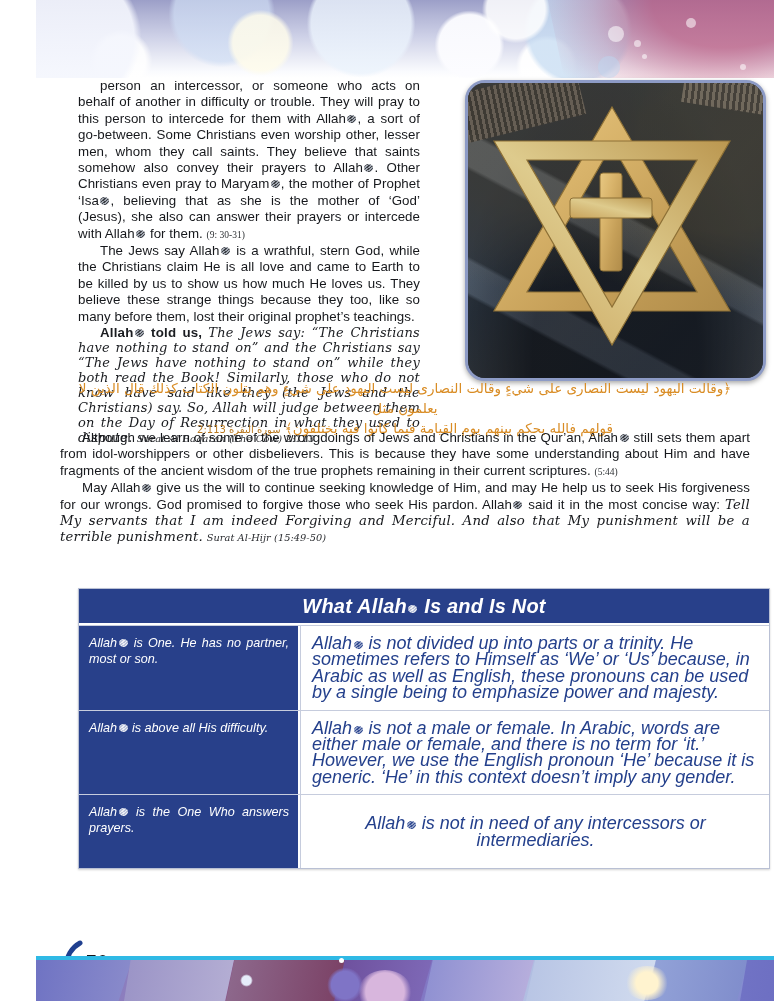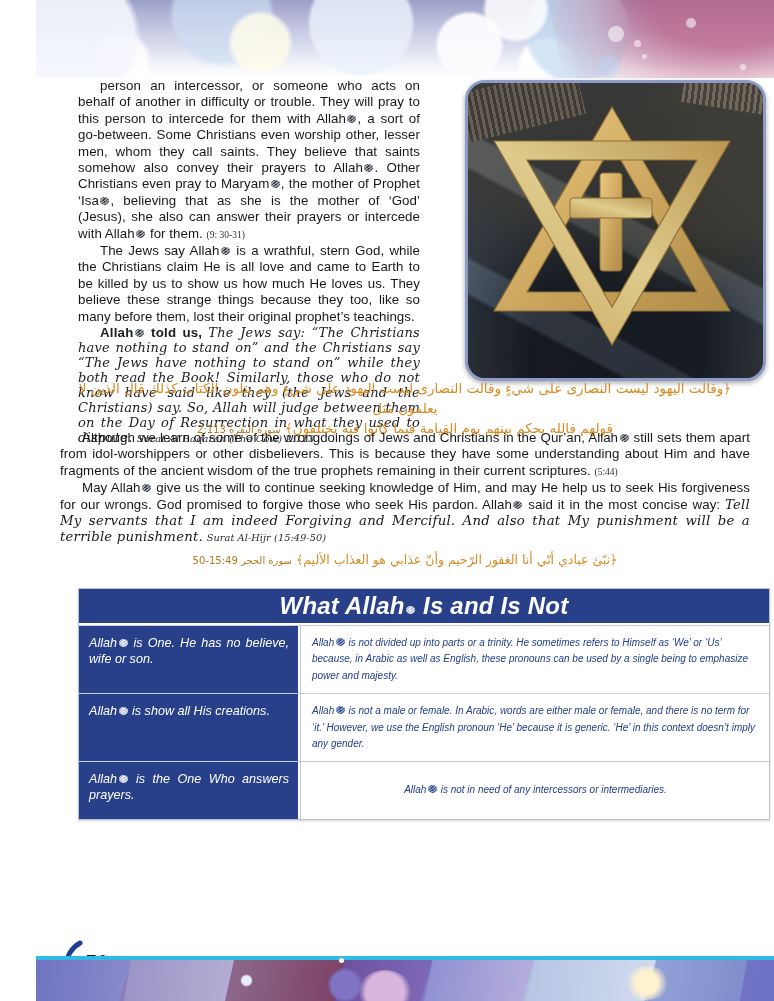--- a/index.html
+++ b/index.html
@@ -156,21 +156,21 @@
     box-shadow:0 1px 2px rgba(0,0,0,.18);
     background:#fff;
   }
   .tbl-head{
     background:#28408a;
     color:#ffffff;
     text-align:center;
     font-family:"Liberation Sans", sans-serif;
     font-weight:bold;
     font-style:italic;
-    font-size:24px;
+    font-size:20px;
     line-height:34px;
     height:34px;
     letter-spacing:.2px;
     border-bottom:2px solid #fff;
   }
   .row{display:flex;border-top:1px solid #c6ccdd;}
   .row:first-of-type{border-top:none;}
   .cell-l{
     width:221px;min-width:221px;
     background:#28408a;
@@ -183,21 +183,21 @@
     box-sizing:border-box;
     text-align:justify;
     border-right:2px solid #ffffff;
   }
   .cell-r{
     flex:1;
     background:#ffffff;
     color:#24408c;
     font-family:"Liberation Sans", sans-serif;
     font-style:italic;
-    font-size:10px;
+    font-size:18px;
     line-height:16.4px;
     padding:9px 10px 9px 11px;
     box-sizing:border-box;
     text-align:left;
     border-left:1px solid #c6ccdd;
   }
 
   
   .pagenum{
     position:absolute;left:18px;bottom:10px;width:70px;height:52px;
@@ -269,34 +269,31 @@
       <div>﴿<span>وقالت اليهود ليست النصارى على شيءٍ وقالت النصارى ليست اليهود على شيءٍ وهم يتلون الكتاب كذلك قال الذين لا يعلمون مثل</span></div>
       <div><span>قولهم فالله يحكم بينهم يوم القيامة فيما كانوا فيه يختلفون</span>﴾ <span class="cite">سورة البقرة 2:113</span></div>
     </div>
 
     <div class="wide" style="top:352px;">
       <p class="body"><span>Although we learn of some of the wrongdoings of Jews and Christians in the Qur’an, Allah</span><span class="allah-sym"></span><span> still sets them apart from idol-worshippers or other disbelievers. This is because they have some understanding about Him and have fragments of the ancient wisdom of the true prophets remaining in their current scriptures.</span> <span class="ref">(5:44)</span></p>
 
       <p class="body" style="margin-top:0;"><span>May Allah</span><span class="allah-sym"></span><span> give us the will to continue seeking knowledge of Him, and may He help us to seek His forgiveness for our wrongs. God promised to forgive those who seek His pardon. Allah</span><span class="allah-sym"></span><span> said it in the most concise way: </span><span style="font-family:'DejaVu Serif',serif;font-style:italic;letter-spacing:.2px;">Tell My servants that I am indeed Forgiving and Merciful. And also that My punishment will be a terrible punishment.</span> <span class="ref-sc">Surat Al-Hijr (15:49-50)</span></p>
     </div>
 
-    <div class="wide arabic" style="top:472px;font-size:12.5px;">
-      <div>﴿<span>نبّئ عبادي أنّي أنا الغفور الرّحيم وأنّ عذابي هو العذاب الأليم</span>﴾ <span class="cite">سورة الحجر 15:49-50</span></div>
-    </div>
 
     <div class="tbl">
       <div class="tbl-head"><span>What Allah</span><span class="allah-sym w"></span><span> Is and Is Not</span></div>
 
       <div class="row">
-        <div class="cell-l"><span>Allah</span><span class="allah-sym w"></span><span> is One. He has no believe, wife or son.</span></div>
+        <div class="cell-l"><span>Allah</span><span class="allah-sym w"></span><span> is One. He has no partner, most or son.</span></div>
         <div class="cell-r"><span>Allah</span><span class="allah-sym b"></span><span> is not divided up into parts or a trinity. He sometimes refers to Himself as ‘We’ or ‘Us’ because, in Arabic as well as English, these pronouns can be used by a single being to emphasize power and majesty.</span></div>
       </div>
 
       <div class="row">
-        <div class="cell-l"><span>Allah</span><span class="allah-sym w"></span><span> is show all His creations.</span></div>
+        <div class="cell-l"><span>Allah</span><span class="allah-sym w"></span><span> is above all His difficulty.</span></div>
         <div class="cell-r"><span>Allah</span><span class="allah-sym b"></span><span> is not a male or female. In Arabic, words are either male or female, and there is no term for ‘it.’ However, we use the English pronoun ‘He’ because it is generic. ‘He’ in this context doesn’t imply any gender.</span></div>
       </div>
 
       <div class="row">
         <div class="cell-l"><span>Allah</span><span class="allah-sym w"></span><span> is the One Who answers prayers.</span></div>
         <div class="cell-r" style="padding-top:20px;padding-bottom:20px;text-align:center;"><span>Allah</span><span class="allah-sym b"></span><span> is not in need of any intercessors or intermediaries.</span></div>
       </div>
 
 
     </div>

